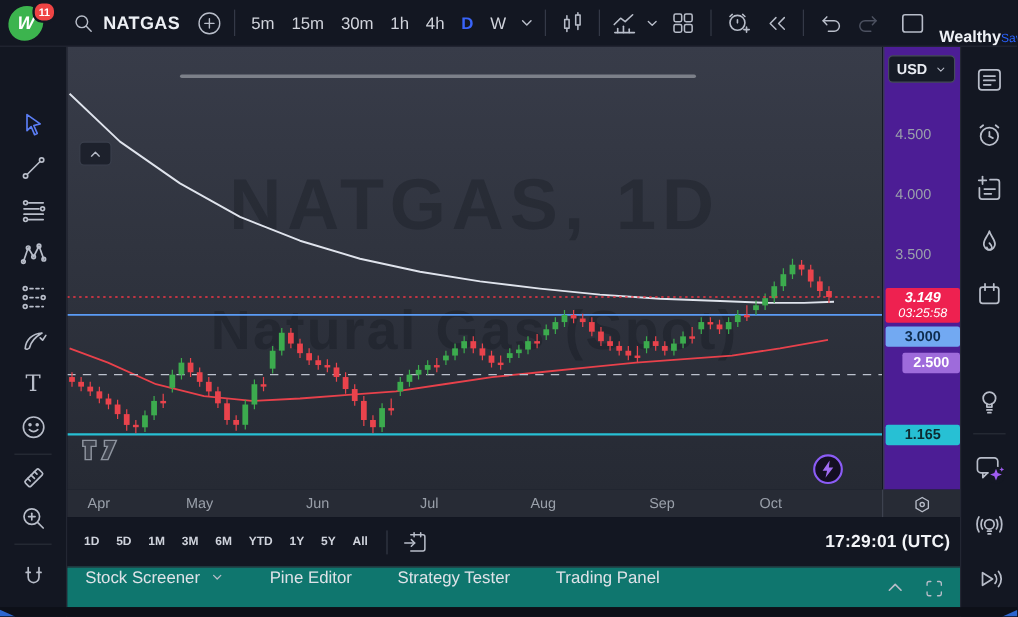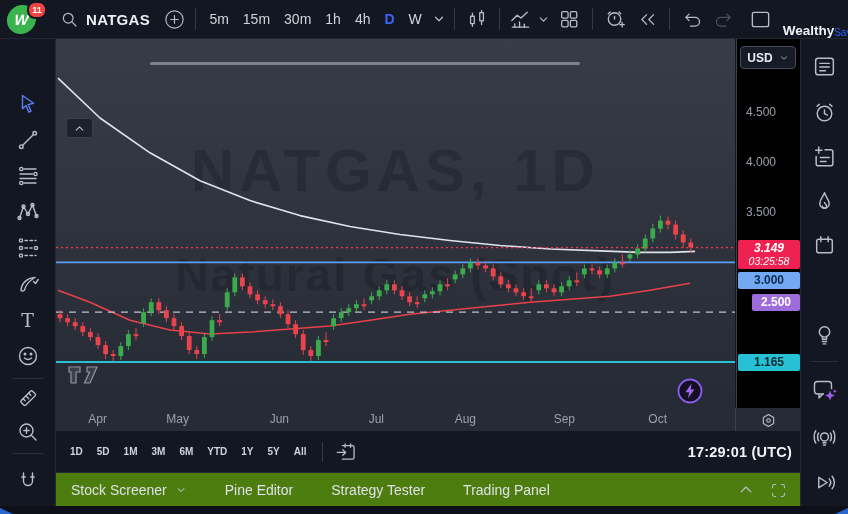--- a/index.html
+++ b/index.html
@@ -35,38 +35,38 @@
   #chg{color:#f23645;font-size:13px;letter-spacing:.2px;}
   #legend-line{position:absolute;left:94px;top:24px;width:430px;height:3px;background:#7c8089;border-radius:2px;z-index:3;}
   .ema-row{margin-top:8px;font-size:13px;color:#b2b5be;}
   .ema-row .val{margin-left:7px;font-weight:bold;}
   .val-red{color:#f23645;}
   .val-white{color:#e8ebf2;}
   #collapse-btn{position:absolute;left:10px;top:80px;width:27px;height:20px;border:1px solid #3a3f4c;border-radius:4px;background:#1d212c;display:flex;align-items:center;justify-content:center;z-index:3;}
   #tv-logo{position:absolute;left:11px;top:326px;z-index:3;opacity:.9;}
   #bolt-btn{position:absolute;left:620px;top:339px;width:28px;height:28px;z-index:3;}
   
-  #price-axis{position:absolute;left:736px;top:38px;width:64px;height:370px;background:#000000;border-left:1px solid #3a3f4c;z-index:4;}
+  #price-axis{position:absolute;left:736px;top:38px;width:64px;height:370px;background:#4c1d95;border-left:1px solid #3a3f4c;z-index:4;}
   #usd-btn{position:absolute;left:3px;top:8px;width:56px;height:23px;border:1px solid #454c5a;border-radius:4px;background:#161b27;display:flex;align-items:center;justify-content:center;gap:6px;color:#e8ebf2;font-size:12px;font-weight:bold;cursor:pointer;}
   .tick{position:absolute;left:9px;color:#9aa0ab;font-size:12px;}
   .pbadge{position:absolute;left:1px;right:1px;border-radius:2px;text-align:center;font-size:12px;font-weight:bold;line-height:17px;height:17px;}
   .pbadge.big{height:28px;line-height:14px;padding-top:1px;}
   .pbadge .cnt{display:block;font-size:10.5px;font-weight:normal;line-height:12px;}
   
   #time-axis{position:absolute;left:55px;top:408px;width:745px;height:23px;background:#272b35;border-bottom:1px solid #10131b;z-index:4;}
-  .month{position:absolute;top:4px;width:34px;margin-left:-17px;text-align:right;color:#9aa0aa;font-size:12px;cursor:ew-resize;}
+  .month{position:absolute;top:4px;width:34px;margin-left:-17px;text-align:left;color:#9aa0aa;font-size:12px;cursor:ew-resize;}
   #axis-sep{position:absolute;left:680px;top:0;width:1px;height:23px;background:#3d424f;}
   #gear-btn{position:absolute;left:702px;top:1px;width:22px;height:22px;}
   
   #range-row{position:absolute;left:55px;top:431px;width:745px;height:41px;background:#131722;display:flex;align-items:center;padding-left:8px;box-sizing:border-box;z-index:4;}
   .rng{padding:0 7px;height:24px;display:flex;align-items:center;color:#cfd3dc;font-size:10px;font-weight:bold;border-radius:4px;cursor:pointer;}
   #rng-div{width:1px;height:20px;background:#343947;margin:0 8px;}
   #clock{position:absolute;right:8px;top:0;height:41px;display:flex;align-items:center;color:#f2f4f8;font-size:14.5px;font-weight:bold;letter-spacing:.2px;}
   
-  #footer{position:absolute;left:55px;top:472px;width:745px;height:34px;background:#4d7c0f;border-top:1px solid #262b36;display:flex;align-items:center;gap:38px;padding-left:16px;box-sizing:border-box;z-index:4;}
+  #footer{position:absolute;left:55px;top:472px;width:745px;height:34px;background:#0f766e;border-top:1px solid #262b36;display:flex;align-items:flex-start;gap:38px;padding-left:16px;box-sizing:border-box;z-index:4;}
   .ftab{display:flex;align-items:center;gap:8px;color:#dfe2e8;font-size:14px;cursor:pointer;white-space:nowrap;}
   #footer-icons{position:absolute;right:12px;top:0;height:34px;display:flex;align-items:center;gap:14px;}
   
   #sidebar{position:absolute;left:800px;top:38px;width:48px;height:476px;background:#131722;border-left:1px solid #232733;z-index:5;}
   .stool{position:absolute;left:10px;width:27px;height:27px;}
   
   #bottom-strip{position:absolute;left:0;top:506px;width:848px;height:8px;background:#0d1018;z-index:5;}
   .wedge{position:absolute;bottom:0;width:13px;height:7px;background:#2c66cf;z-index:7;}
   #wedge-l{left:0;clip-path:polygon(0 100%,0 15%,100% 100%);}
   #wedge-r{right:0;clip-path:polygon(100% 100%,100% 15%,0 100%);}

